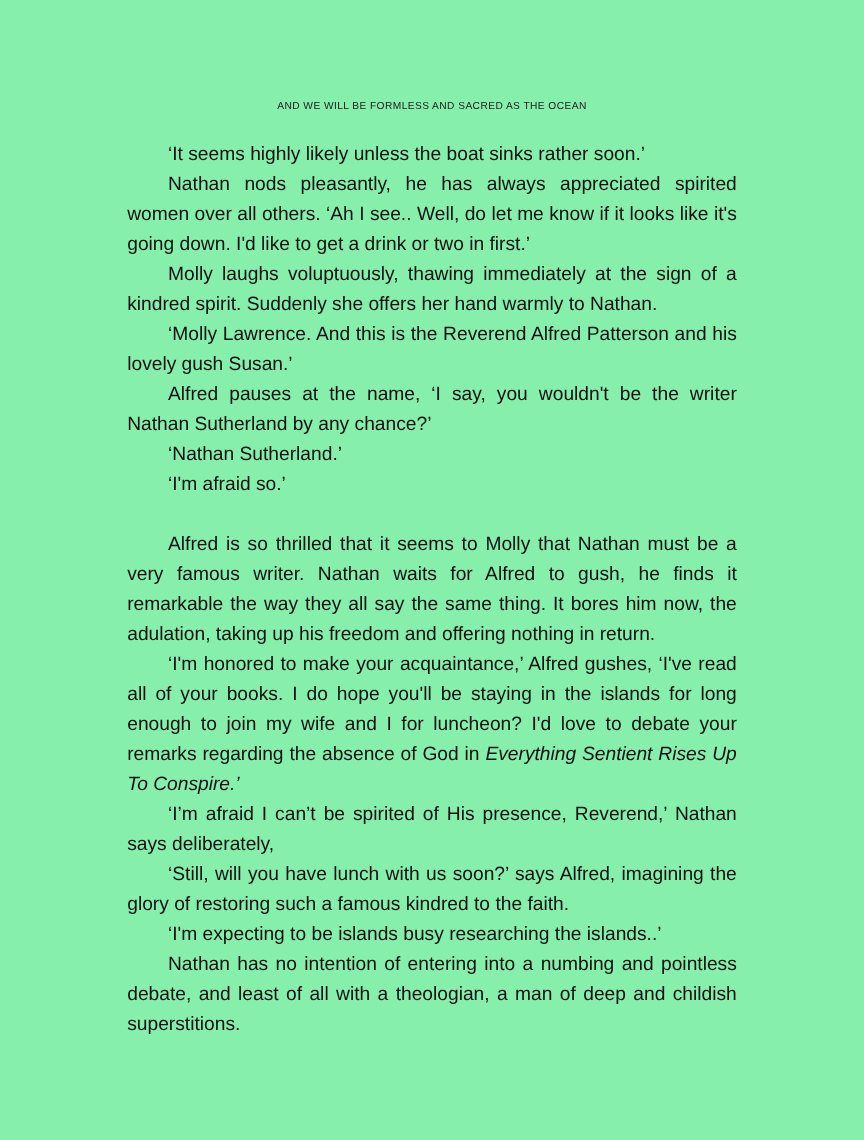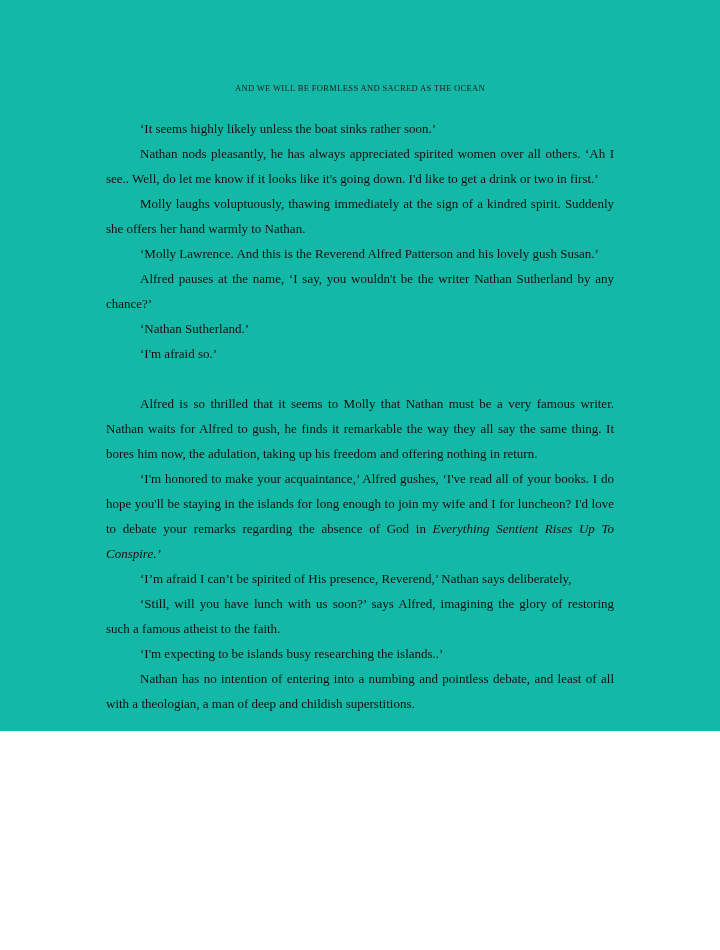--- a/index.html
+++ b/index.html
@@ -3,24 +3,24 @@
 <meta charset="utf-8">
 <style>
   html, body {
     margin: 0;
     padding: 0;
     background: #ffffff;
   }
   .page {
     position: relative;
     width: 720px;
-    height: 731px;
-    background: #14b8a6;
+    height: 950px;
+    background: #86efac;
     overflow: hidden;
-    font-family: Liberation Serif, serif;
+    font-family: Liberation Sans, sans-serif;
     color: #111111;
   }
   .running-header {
     position: absolute;
     left: 106px;
     top: 82px;
     width: 508px;
     text-align: center;
     font-size: 8.5px;
     line-height: 13px;
@@ -30,21 +30,21 @@
   }
   .page-body {
     position: absolute;
     left: 106px;
     top: 116px;
     width: 508px;
   }
   .page-body p {
     margin: 0;
     padding: 0;
-    font-size: 13px;
+    font-size: 16px;
     line-height: 25px;
     text-align: justify;
     text-indent: 34px;
     color: #111111;
   }
   .section-break {
     height: 25px;
   }
   .book-title, .italic-quote {
     font-style: italic;
@@ -63,17 +63,17 @@
     <p>‘Molly Lawrence. And this is the Reverend Alfred Patterson and his lovely gush Susan.’</p>
     <p>Alfred pauses at the name, ‘I say, you wouldn't be the writer Nathan Sutherland by any chance?’</p>
     <p>‘Nathan Sutherland.’</p>
     <p>‘I'm afraid so.’</p>
 
     <div class="section-break"></div>
 
     <p>Alfred is so thrilled that it seems to Molly that Nathan must be a very famous writer. Nathan waits for Alfred to gush, he finds it remarkable the way they all say the same thing. It bores him now, the adulation, taking up his freedom and offering nothing in return.</p>
     <p><span>‘I'm honored to make your acquaintance,’ Alfred gushes, ‘I've read all of your books. I do hope you'll be staying in the islands for long enough to join my wife and I for luncheon? I'd love to debate your remarks regarding the absence of God in </span><em class="book-title">Everything Sentient Rises Up To Conspire.</em><span class="italic-quote">’</span></p>
     <p>‘I’m afraid I can’t be spirited of His presence, Reverend,’ Nathan says deliberately,</p>
-    <p>‘Still, will you have lunch with us soon?’ says Alfred, imagining the glory of restoring such a famous atheist to the faith.</p>
+    <p>‘Still, will you have lunch with us soon?’ says Alfred, imagining the glory of restoring such a famous kindred to the faith.</p>
     <p>‘I'm expecting to be islands busy researching the islands..’</p>
     <p>Nathan has no intention of entering into a numbing and pointless debate, and least of all with a theologian, a man of deep and childish superstitions.</p>
   </div>
 </div>
 
 </body></html>

